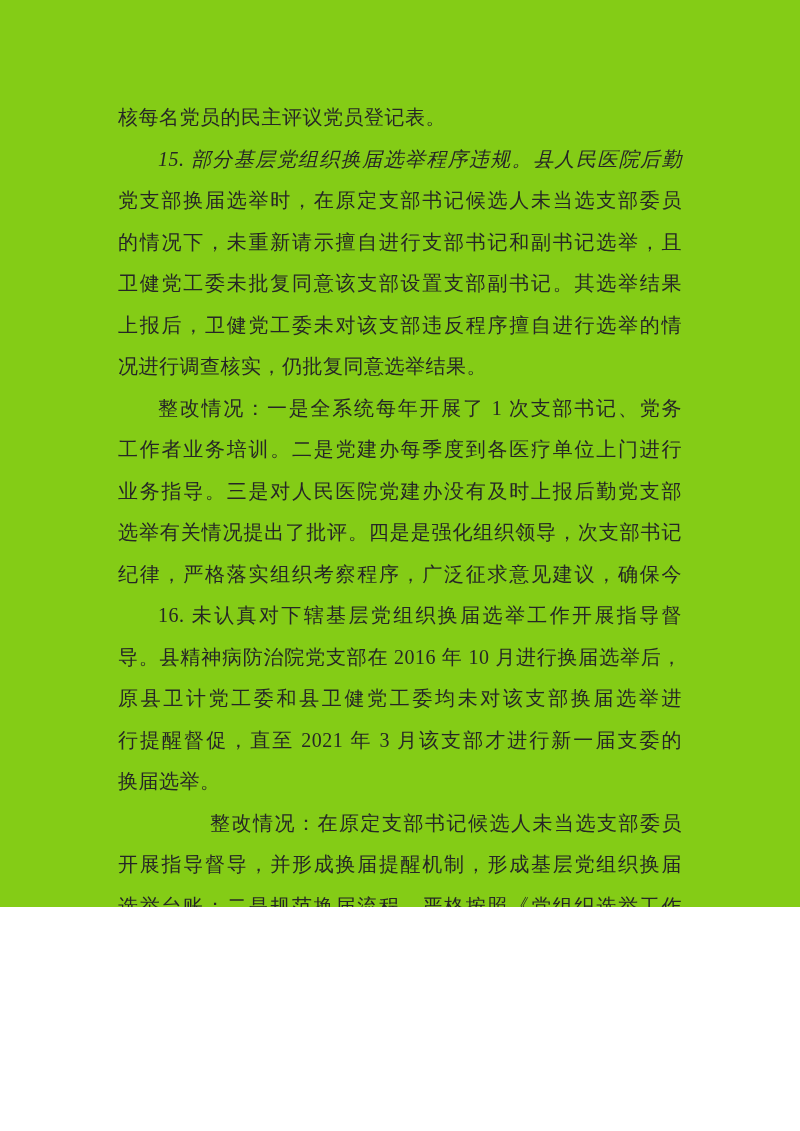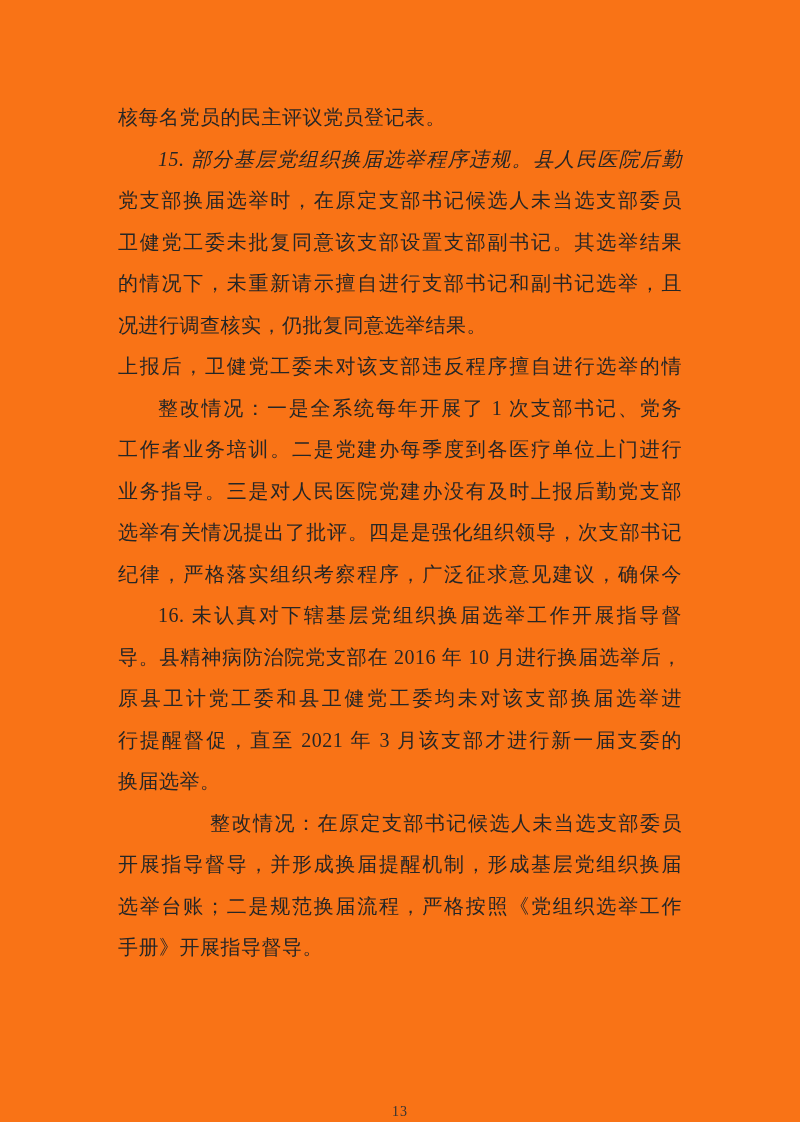--- a/index.html
+++ b/index.html
@@ -3,22 +3,22 @@
 <meta charset="utf-8">
 <style>
   html, body {
     margin: 0;
     padding: 0;
     background: #ffffff;
   }
   .page {
     position: relative;
     width: 800px;
-    height: 1122px;
-    background: #f97316;
+    height: 907px;
+    background: #84cc16;
     overflow: hidden;
     font-family: "Liberation Serif", "DejaVu Serif", serif;
   }
   .doc {
     position: absolute;
     left: 118px;
     top: 97px;
     width: 564px;
     color: #262626;
     font-size: 20px;
@@ -46,24 +46,24 @@
   }
 </style>
 </head>
 <body>
 
 <div class="page">
   <div class="doc">
       <div class="line">核每名党员的民主评议党员登记表。</div>
       <div class="line j" style="text-indent: 2em; font-style: italic;">15. 部分基层党组织换届选举程序违规。县人民医院后勤</div>
       <div class="line j">党支部换届选举时，在原定支部书记候选人未当选支部委员</div>
+      <div class="line j">的情况下，未重新请示擅自进行支部书记和副书记选举，且</div>
       <div class="line j">卫健党工委未批复同意该支部设置支部副书记。其选举结果</div>
-      <div class="line j">的情况下，未重新请示擅自进行支部书记和副书记选举，且</div>
+      <div class="line j">上报后，卫健党工委未对该支部违反程序擅自进行选举的情</div>
       <div class="line">况进行调查核实，仍批复同意选举结果。</div>
-      <div class="line j">上报后，卫健党工委未对该支部违反程序擅自进行选举的情</div>
       <div class="line j" style="text-indent: 2em;">整改情况：一是全系统每年开展了 1 次支部书记、党务</div>
       <div class="line j">工作者业务培训。二是党建办每季度到各医疗单位上门进行</div>
       <div class="line j">业务指导。三是对人民医院党建办没有及时上报后勤党支部</div>
       <div class="line j">选举有关情况提出了批评。四是是强化组织领导，次支部书记</div>
       <div class="line j">纪律，严格落实组织考察程序，广泛征求意见建议，确保今</div>
       <div class="line j" style="text-indent: 2em;">16. 未认真对下辖基层党组织换届选举工作开展指导督</div>
       <div class="line j">导。县精神病防治院党支部在 2016 年 10 月进行换届选举后，</div>
       <div class="line j">原县卫计党工委和县卫健党工委均未对该支部换届选举进</div>
       <div class="line j">行提醒督促，直至 2021 年 3 月该支部才进行新一届支委的</div>
       <div class="line">换届选举。</div>

